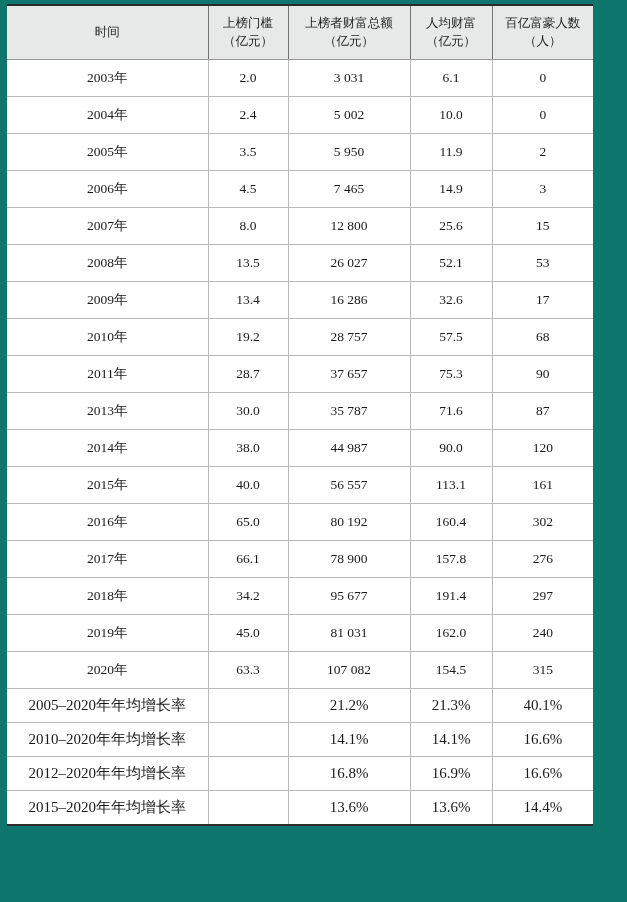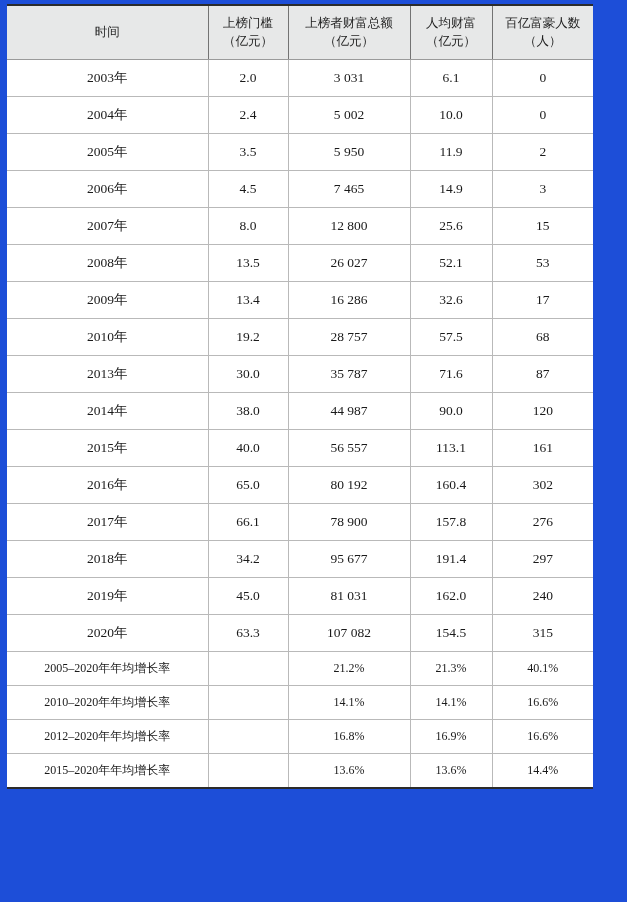--- a/index.html
+++ b/index.html
@@ -11,21 +11,21 @@
     width: 627px;
     height: 902px;
     font-family: "Liberation Serif", "DejaVu Serif", serif;
     color: #1a1a1a;
     overflow: hidden;
   }
   .sheet {
     position: relative;
     width: 627px;
     height: 902px;
-    background: #1d4ed8;
+    background: #0f766e;
   }
   table.data-table {
     position: absolute;
     left: 7px;
     top: 4px;
     width: 586px;
     border-collapse: collapse;
     table-layout: fixed;
     background: #ffffff;
   }
@@ -56,21 +56,21 @@
     height: 36px;
     padding: 0 2px;
     color: #1a1a1a;
     background: #ffffff;
   }
   table.data-table tbody td.col-time {
     border-left: none;
   }
   table.data-table tbody tr.rate-row td {
     height: 33px;
-    font-size: 12px;
+    font-size: 15px;
   }
   table.data-table tbody tr:last-child td {
     border-bottom: 2.5px solid #2b2b2b;
   }
   .hdr-line { display: block; white-space: nowrap; }
 </style>
 </head>
 <body>
 
 <div class="sheet">
@@ -156,20 +156,27 @@
           <td class="col-billion">17</td>
         </tr>
         <tr class="year-row">
           <td class="col-time">2010年</td>
           <td class="col-threshold">19.2</td>
           <td class="col-total">28 757</td>
           <td class="col-percap">57.5</td>
           <td class="col-billion">68</td>
         </tr>
         <tr class="year-row">
+          <td class="col-time">2011年</td>
+          <td class="col-threshold">28.7</td>
+          <td class="col-total">37 657</td>
+          <td class="col-percap">75.3</td>
+          <td class="col-billion">90</td>
+        </tr>
+        <tr class="year-row">
           <td class="col-time">2013年</td>
           <td class="col-threshold">30.0</td>
           <td class="col-total">35 787</td>
           <td class="col-percap">71.6</td>
           <td class="col-billion">87</td>
         </tr>
         <tr class="year-row">
           <td class="col-time">2014年</td>
           <td class="col-threshold">38.0</td>
           <td class="col-total">44 987</td>

